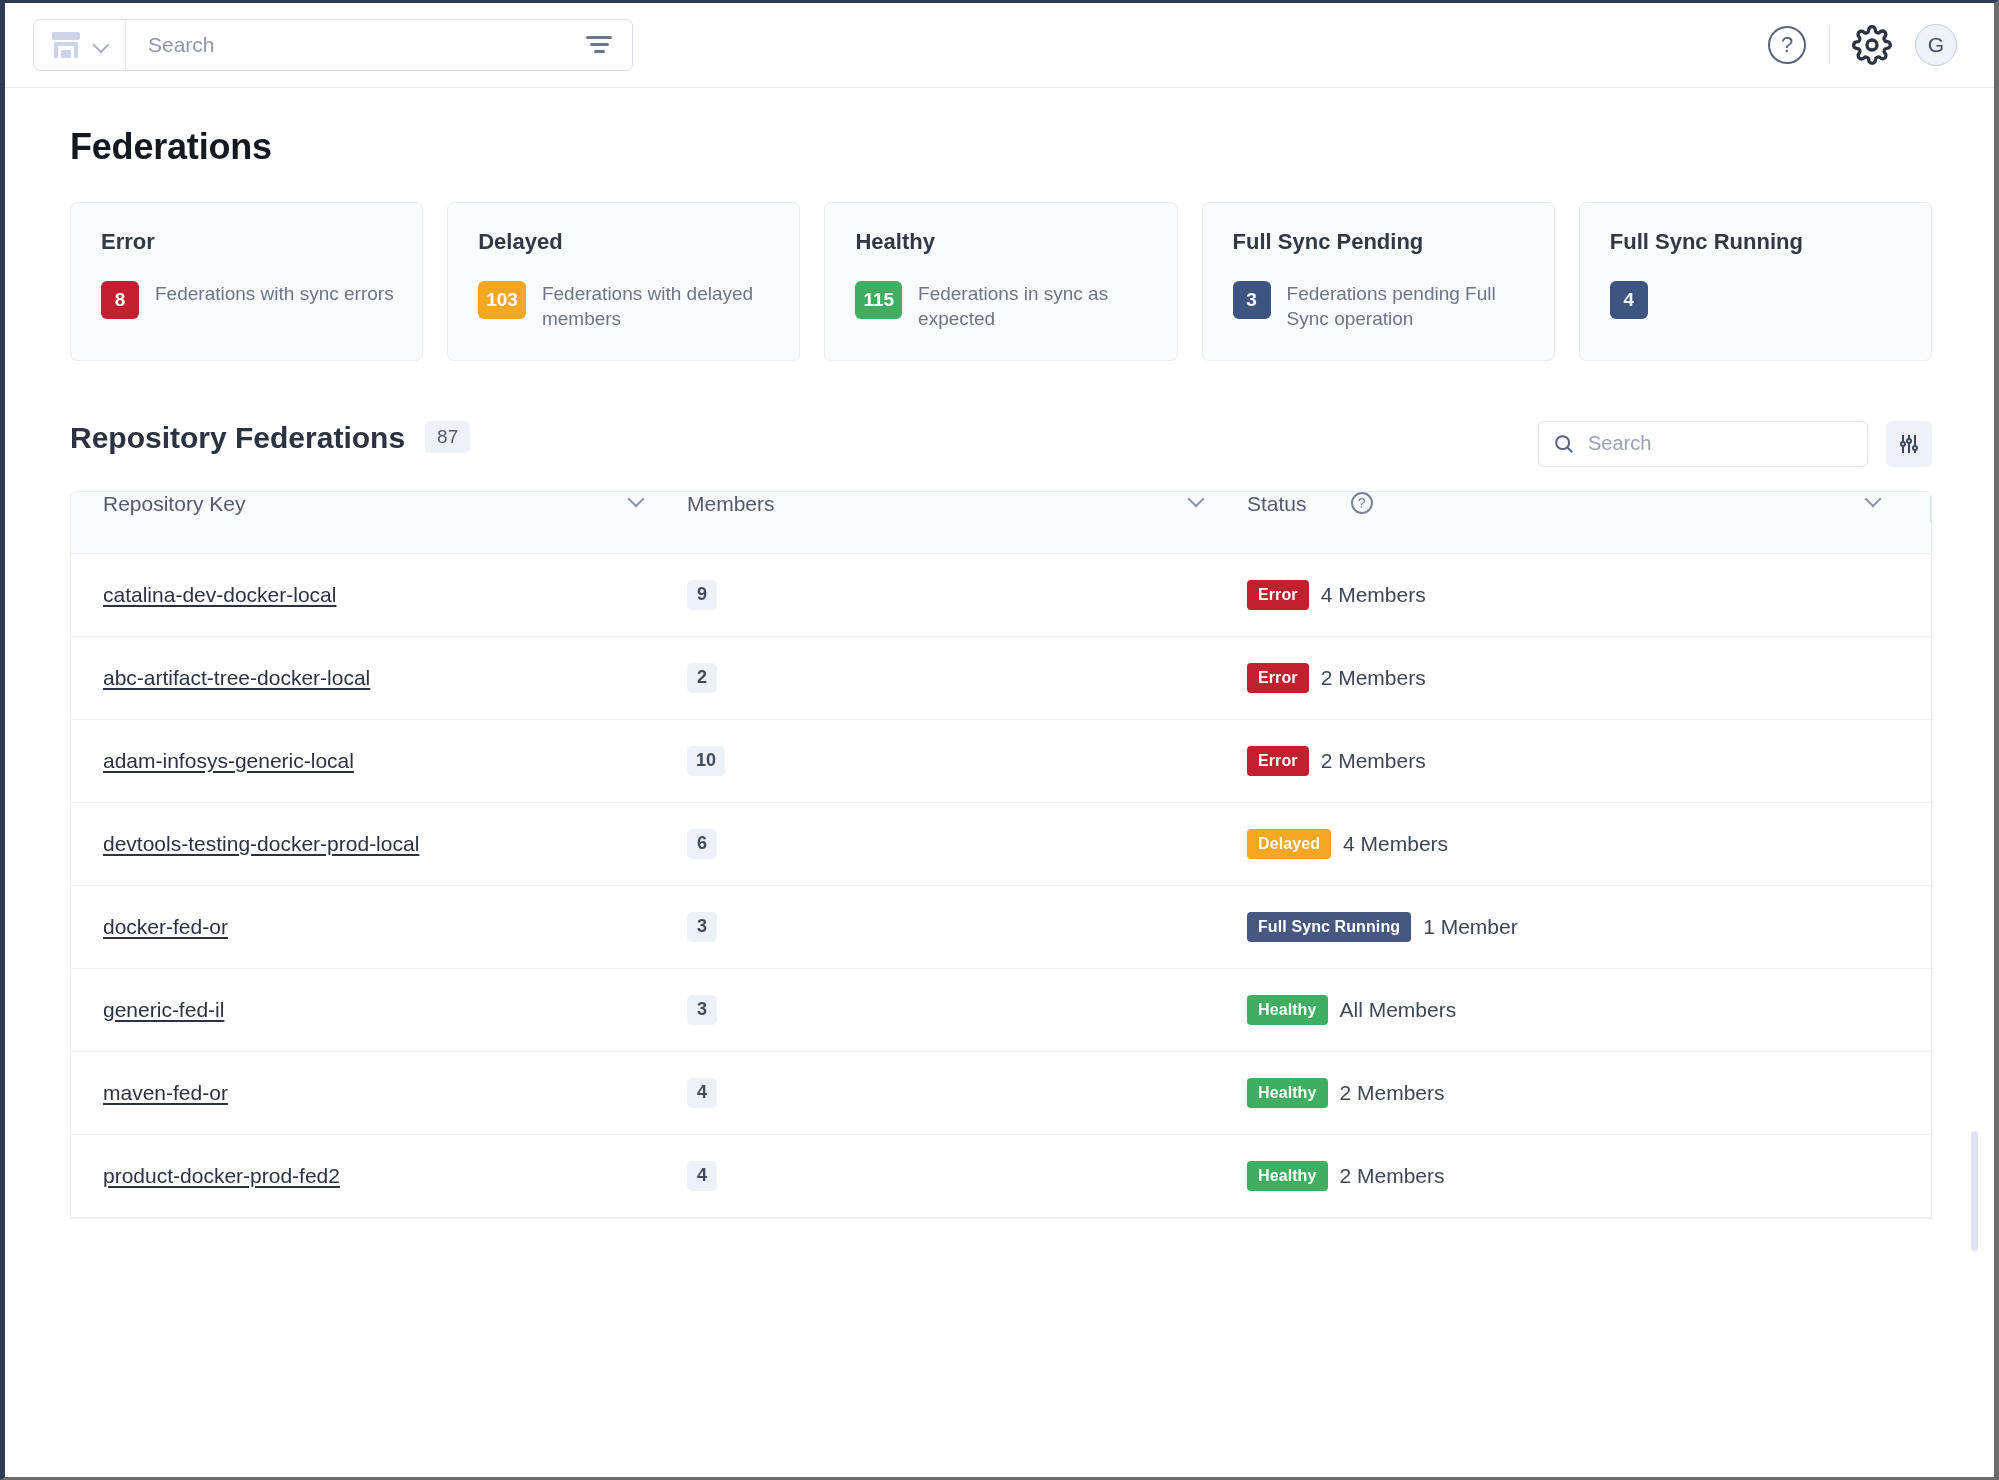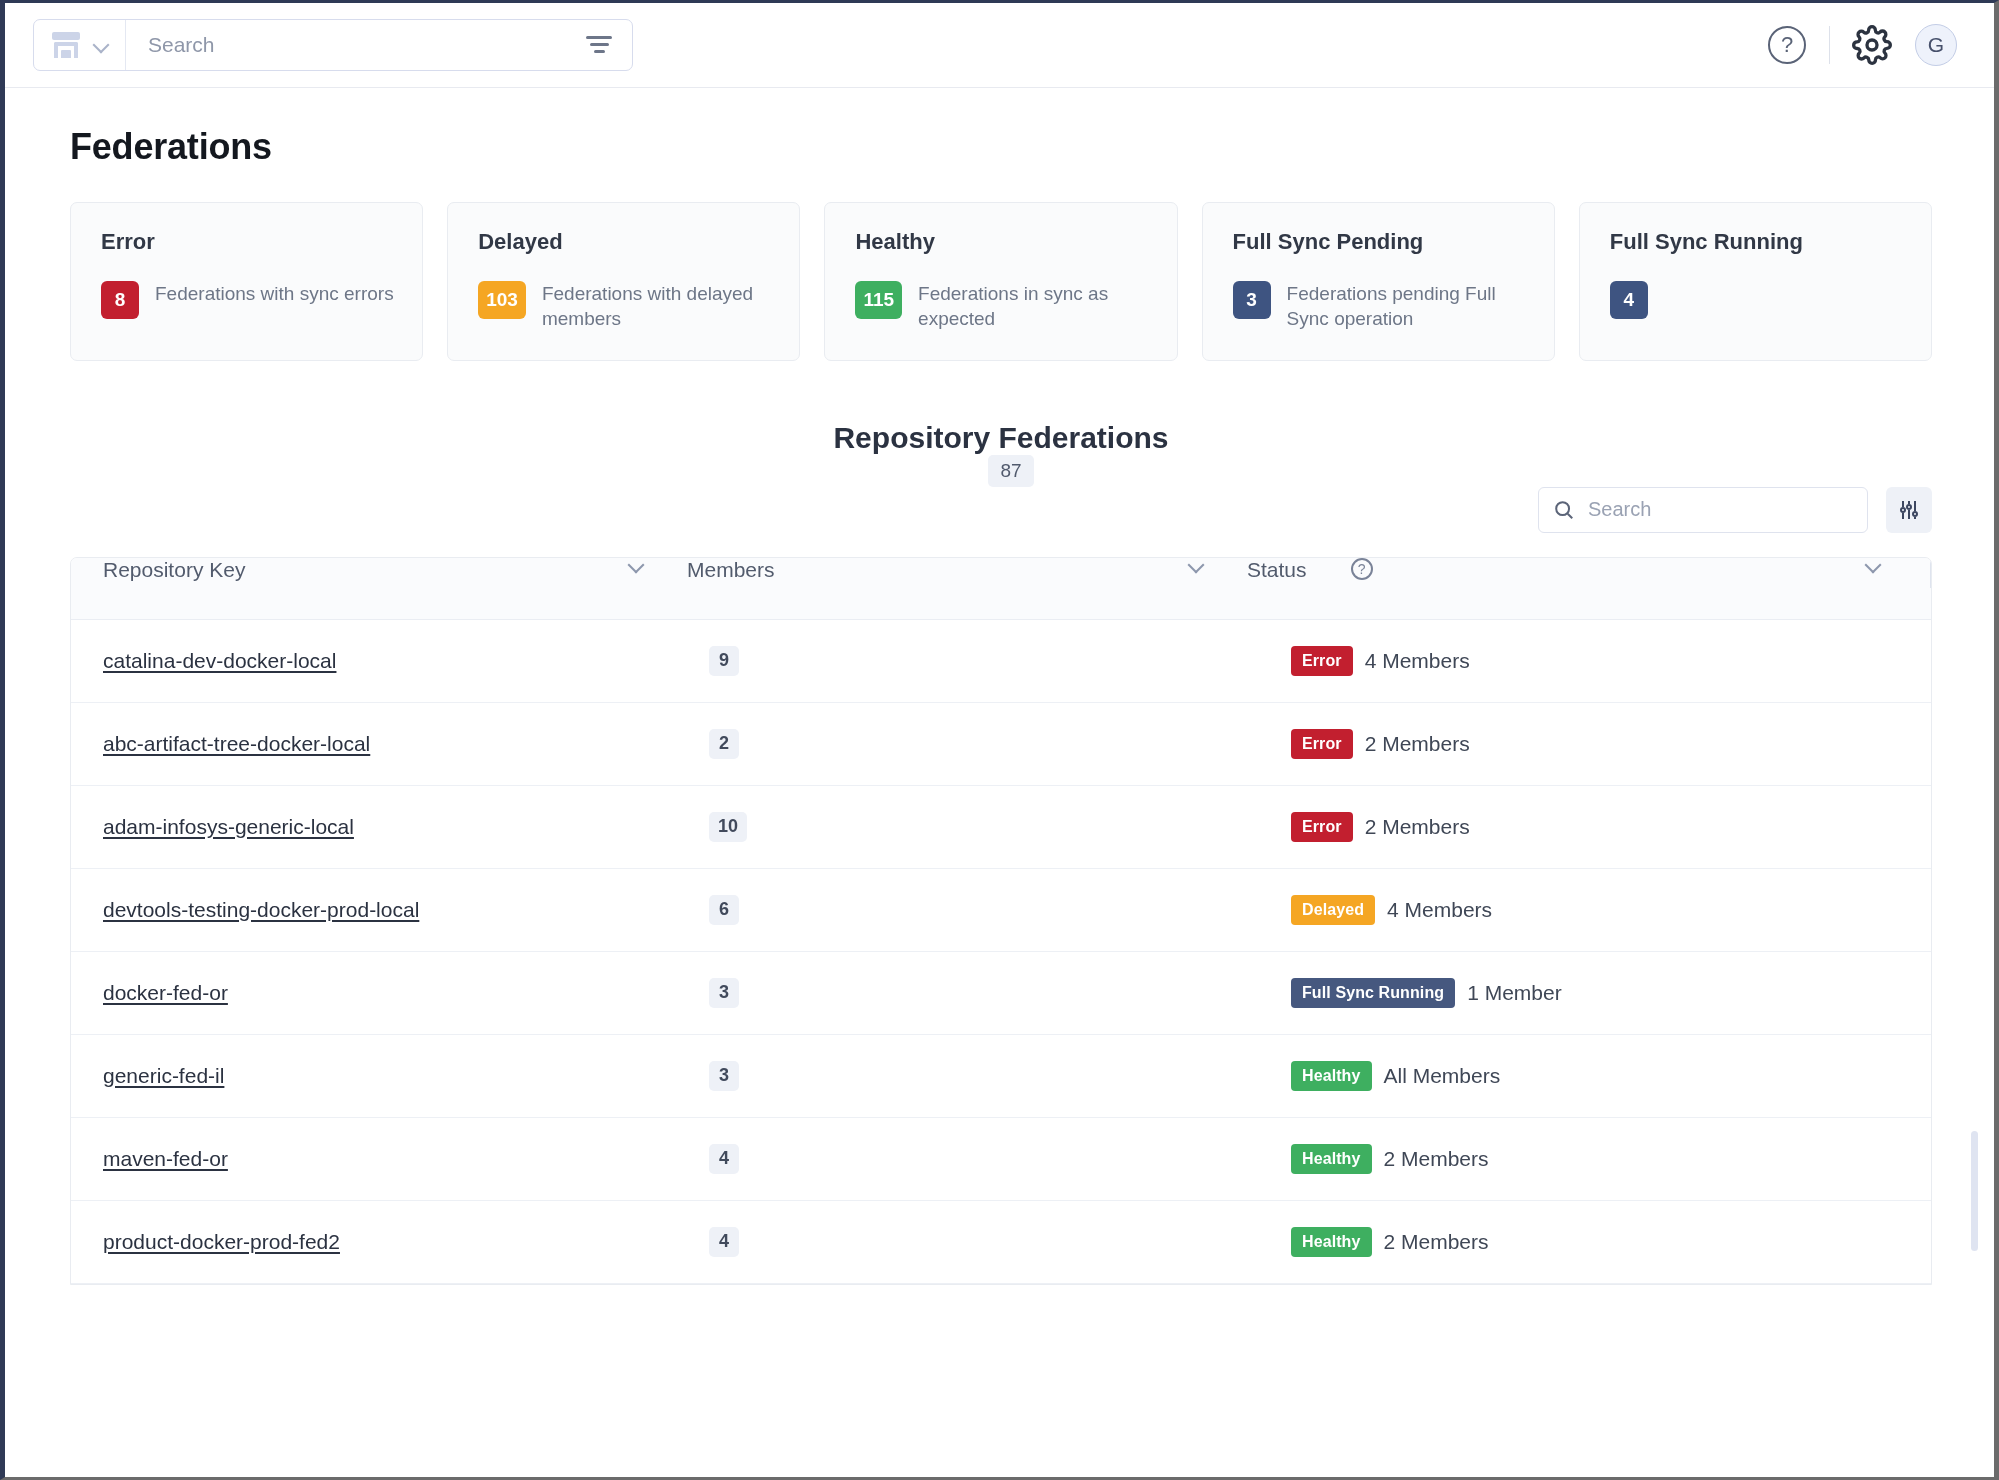--- a/index.html
+++ b/index.html
@@ -123,21 +123,21 @@
     flex:none;
     min-width:38px; height:38px; padding:0 8px;
     border-radius:6px; color:#fff;
     font-size:19px; font-weight:600;
     display:flex; align-items:center; justify-content:center;
   }
   .card-desc { font-size:19px; line-height:1.34; color:#6d7687; }
 
   
   .sec-head {
-    display:flex; align-items:center; margin: 60px 0 24px 0; flex-direction: column;
+    display:flex; align-items:flex-start; margin: 60px 0 24px 0;
   }
   .sec-title { font-size:30px; font-weight:700; color:#2b3241; }
   .count-pill {
     margin-left:20px;
     background:#eef1f7; color:#4c5costume; color:#4d5costume;
     color:#515a6d;
     border-radius:5px;
     font-size:19px; padding:5px 12px; min-width:44px; text-align:center;
   }
   .sec-right { margin-left:auto; display:flex; align-items:center; gap:18px; }
@@ -180,21 +180,21 @@
     border-right:2.4px solid #8d97ad;border-bottom:2.4px solid #8d97ad;
     transform:rotate(45deg);
   }
   .th .sep { width:1px;height:30px;background:#dfe4ee; }
   .col-repo { width: 590px; padding-left:32px; }
   .col-mem  { width: 560px; padding-left:26px; }
   .col-stat { flex:1; padding-left:26px;gap:32px; }
 
   .trow {
     display:flex; align-items:center; height:83px;
-    border-bottom:1px solid #edf0f5; background:#fff;gap:22px;
+    border-bottom:1px solid #edf0f5; background:#fff;
   }
   .cell-repo { width: 590px; padding-left:32px; }
   .cell-repo a {
     font-size:21px; color:#2b3241; text-decoration:underline;
     text-underline-offset:3px; cursor:pointer;
   }
   .cell-mem { width: 560px; padding-left:26px; }
   .mem-pill {
     display:inline-flex;align-items:center;justify-content:center;
     min-width:30px;height:30px;padding:0 9px;

